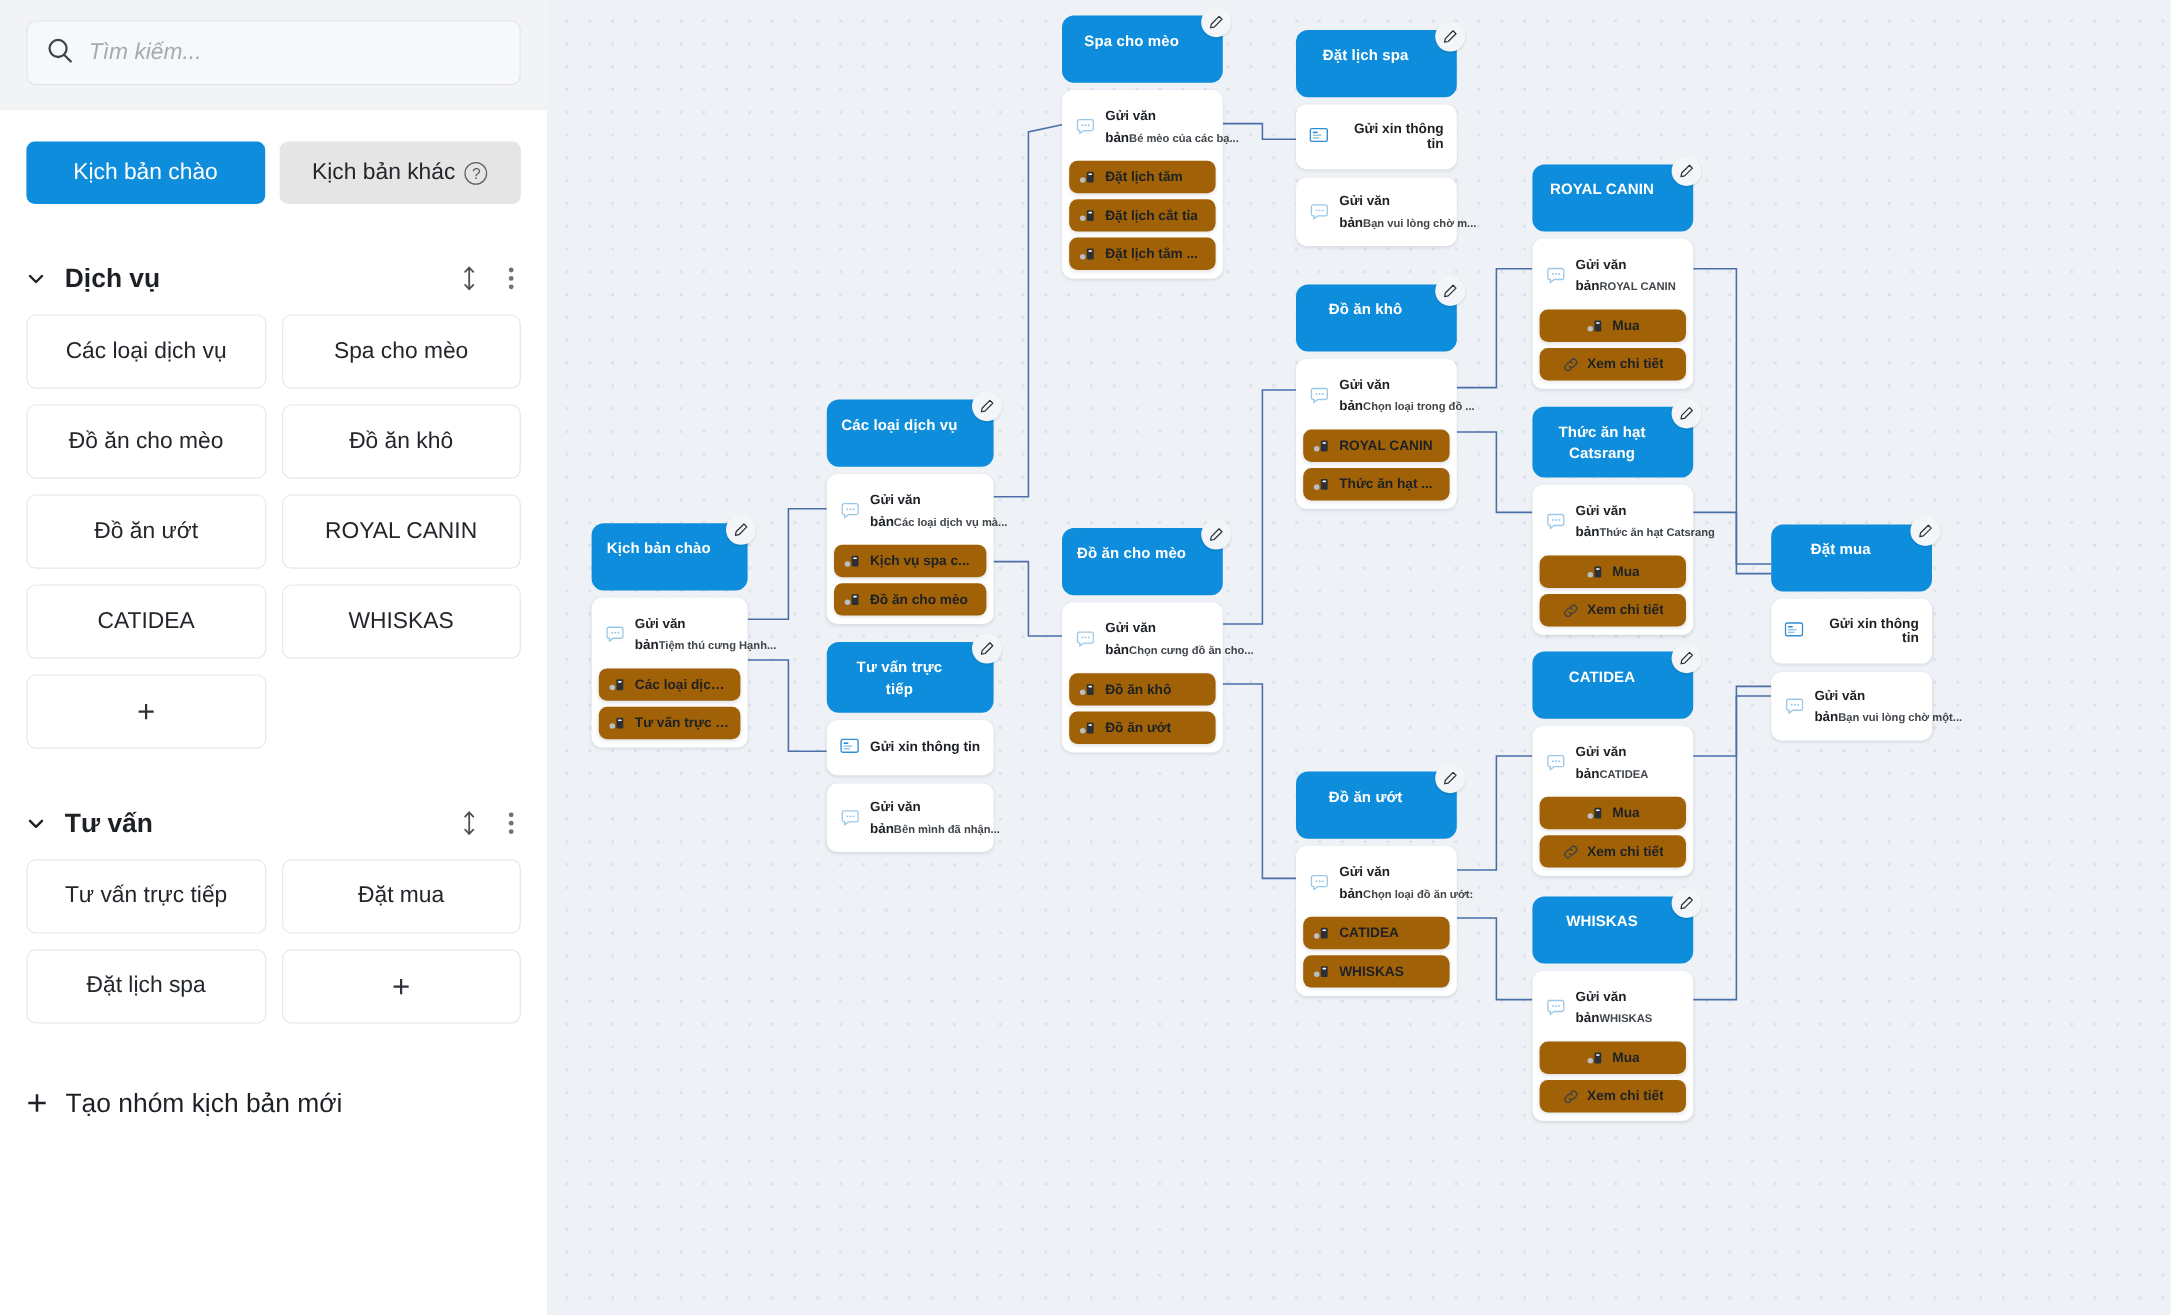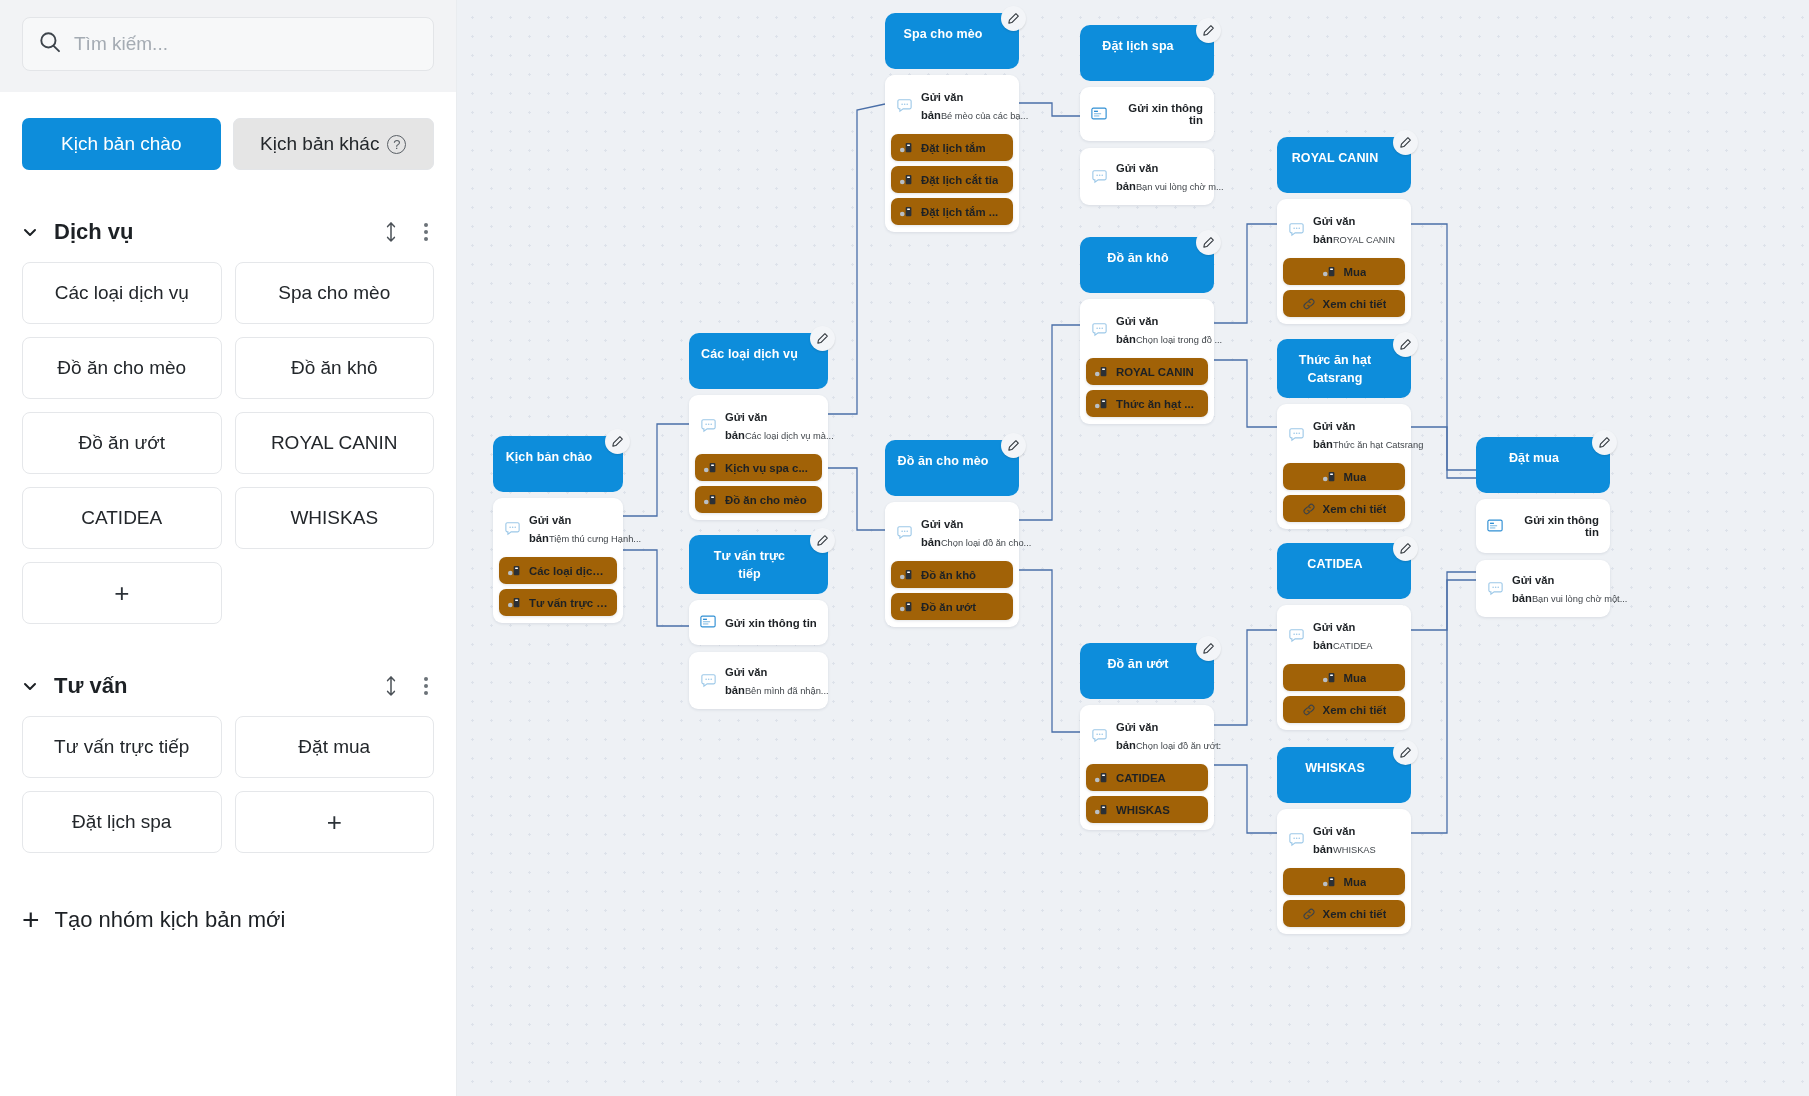--- a/index.html
+++ b/index.html
@@ -33,20 +33,21 @@
     display: flex; align-items: center;
     padding: 0 16px;
     gap: 13px;
   }
   .search-box svg { flex: 0 0 auto; }
   .search-input {
     border: none; outline: none; background: transparent;
     font-size: 19px; color: #a16207;
     font-family: "Liberation Sans", sans-serif;
     width: 100%;
+    font-style: italic;
   }
   .search-input::placeholder { color: #a4abb3; }
 
   .tabrow { display: flex; gap: 12px; padding: 26px 22px 0 22px; }
   .tab {
     height: 52px; border-radius: 7px; font-size: 19px;
     display: flex; align-items: center; justify-content: center; gap: 8px;
     cursor: pointer; font-family: "Liberation Sans", sans-serif;
   }
   .tab-primary { background: #0d8ddb; color: #fff; width: 205px; }
@@ -115,21 +116,21 @@
   .node-body {
     margin-top: 6px; background: #fff; border-radius: 9px;
     padding: 7px 6px; box-shadow: 0 1px 3px rgba(20,40,70,.10);
   }
   .msg { display: flex; align-items: center; gap: 8px; padding: 5px 4px 6px 4px; }
   .msg .mi { flex: 0 0 18px; display: flex; align-items: center; justify-content: center; }
   .msg .mt { min-width: 0; }
   .msg .mt .t1 { font-size: 11.2px; font-weight: 700; color: #1d2125; line-height: 1.35; }
   .msg .mt .t2 {
     font-size: 9.3px; color: #41464b; line-height: 1.35; margin-top: 15px;
-    white-space: nowrap; overflow: hidden; text-overflow: ellipsis; max-width: 112px;
+    white-space: nowrap; overflow: hidden; text-overflow: ellipsis; max-width: 112px; font-weight: bold;
   }
   .btn-item {
     margin-top: 5px; background: #a16207; border-radius: 7px;
     box-shadow: 0 1px 3px rgba(20,40,70,.13);
     min-height: 27px; display: flex; align-items: center; gap: 7px;
     padding: 5px 8px; font-size: 11.4px; color: #1d2125; font-weight: 600;
     cursor: pointer;
   }
   .btn-item.centered { justify-content: center; }
   .btn-item .lbl { white-space: nowrap; overflow: hidden; text-overflow: ellipsis; }
@@ -462,21 +463,21 @@
           <div class="node-body">
             <div class="msg">
               <span class="mi">
                 <svg class="ico-chat" viewBox="0 0 20 20" fill="none">
                   <path d="M4 3.2h12a1.8 1.8 0 0 1 1.8 1.8v7.2A1.8 1.8 0 0 1 16 14H8.4L4.6 16.8V14H4a1.8 1.8 0 0 1-1.8-1.8V5A1.8 1.8 0 0 1 4 3.2z" stroke="#9cc8e8" stroke-width="1.3" fill="#ffffff"></path>
                   <circle cx="7.2" cy="8.6" r=".95" fill="#9cc8e8"></circle>
                   <circle cx="10.2" cy="8.6" r=".95" fill="#9cc8e8"></circle>
                   <circle cx="13.2" cy="8.6" r=".95" fill="#9cc8e8"></circle>
                 </svg>
               </span>
-              <span class="mt"><span class="t1">Gửi văn bản</span><span class="t2">Chọn loại đồ ăn cho...</span></span>
+              <span class="mt"><span class="t1">Gửi văn bản</span><span class="t2">Chọn cưng đồ ăn cho...</span></span>
             </div>
             <div class="btn-item">
               <span style="display:flex;align-items:center">
                 <svg class="ico-btn" viewBox="0 0 16 13" fill="none">
                   <circle cx="3.4" cy="8.6" r="2.5" fill="#b9bfc6"></circle>
                   <rect x="7.1" y="1.2" width="6.2" height="9.8" rx="1.1" fill="#2b3036"></rect>
                   <rect x="8.6" y="2.7" width="3.2" height="1.5" rx=".6" fill="#ffffff"></rect>
                 </svg>
               </span>
               <span class="lbl">Đồ ăn khô</span>

